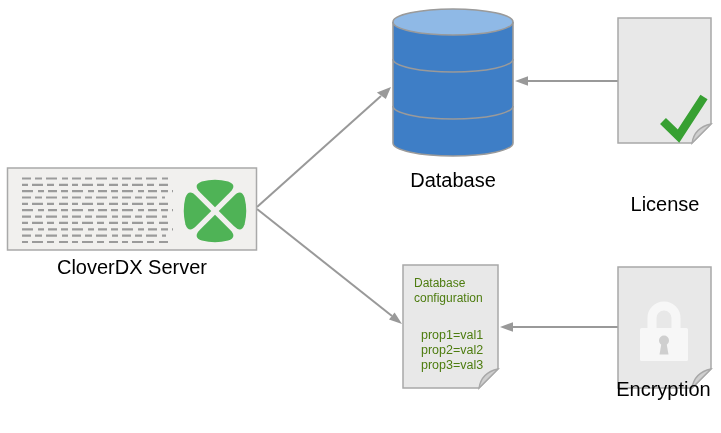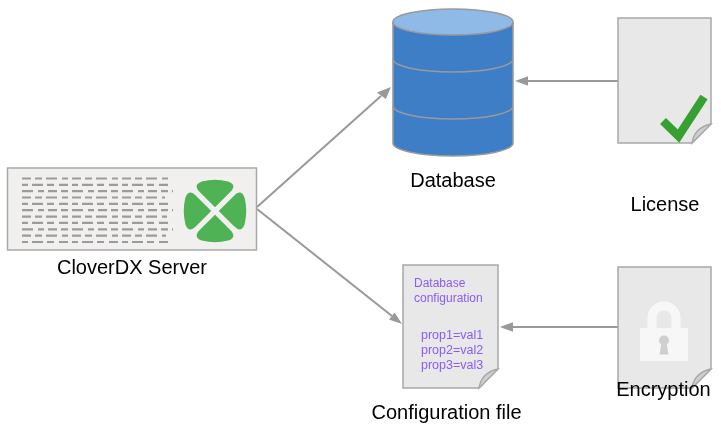--- a/index.html
+++ b/index.html
@@ -7,21 +7,21 @@
     position:relative; width:721px; height:433px; background:#ffffff;
     font-family:"Liberation Sans", sans-serif; overflow:hidden;
   }
   svg.layer { position:absolute; left:0; top:0; }
   .label {
     position:absolute; font-size:20px; color:#000; text-align:center;
     line-height:23px; white-space:nowrap;
   }
   .doc-text {
     position:absolute; left:403px; top:276px; width:88px;
-    padding-left:11px; box-sizing:border-box; color:#8b5cf6;
+    padding-left:11px; box-sizing:border-box; color:#4d7c0f;
   }
   .doc-title { font-size:12px; line-height:15px; width:76px; }
   .doc-props { margin-top:22px; padding-left:7px; font-size:12.5px; line-height:15px; }
 </style>
 </head>
 <body>
 
 <div class="canvas">
 
   <svg class="layer" width="721" height="433" viewBox="0 0 721 433">
@@ -92,21 +92,20 @@
       </g>
     </g>
   </svg>
 
   <div class="label" style="left:7px; top:256px; width:250px;">CloverDX Server</div>
 
   <div class="label" style="left:393px; top:169px; width:120px;">Database</div>
 
   <div class="label" style="left:618px; top:157px; width:94px;margin-top:36px;">License</div>
 
-  <div class="label" style="left:369px; top:401px; width:155px;">Configuration file</div>
 
   <div class="label" style="left:611px; top:378px; width:105px;">Encryption</div>
 
   <div class="doc-text">
     <div class="doc-title">Database configuration</div>
     <div class="doc-props">
       <div>prop1=val1</div>
       <div>prop2=val2</div>
       <div>prop3=val3</div>
     </div>

